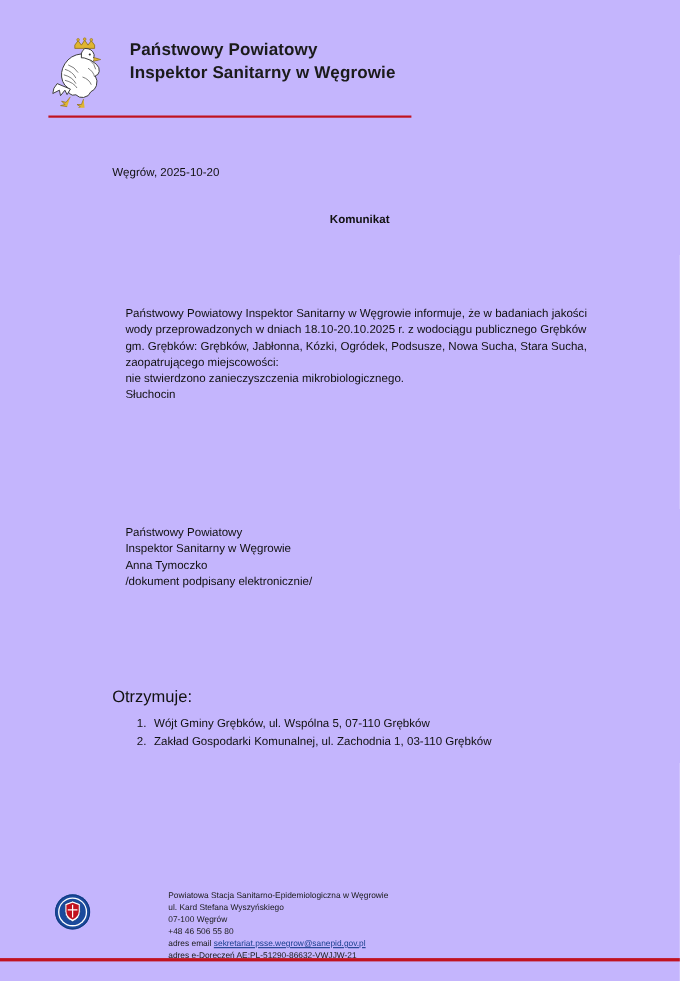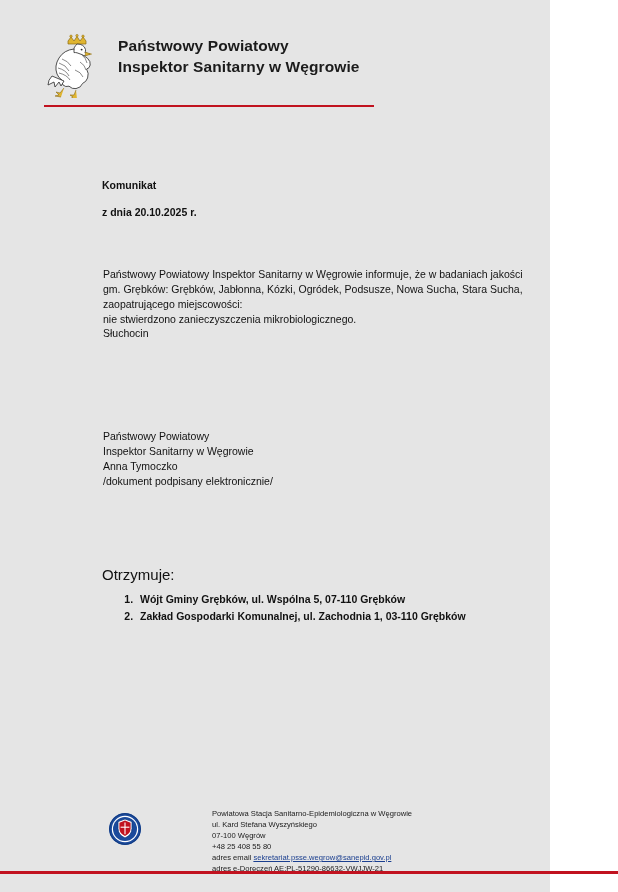--- a/index.html
+++ b/index.html
@@ -10,23 +10,23 @@
   body {
     width: 618px;
     height: 892px;
     position: relative;
     font-family: "Liberation Sans", sans-serif;
     color: #1a1a1a;
     overflow: hidden;
   }
   .page {
     position: relative;
-    width: 550px;
+    width: 618px;
     height: 892px;
-    background: #e5e5e5;
+    background: #c4b5fd;
     box-sizing: border-box;
   }
 
   
   .letterhead {
     position: absolute;
     left: 0;
     top: 0;
     width: 618px;
     padding: 30px 0 0 0;
@@ -71,44 +71,44 @@
     width: 450px;
     font-size: 10.5px;
     line-height: 1.42;
     color: #111;
   }
   .meta-line { white-space: nowrap; }
   .gap-12 { height: 12px; }
   .gap-28 { height: 28px; }
   .gap-46 { height: 46px; }
   .gap-58 { height: 58px; }
-  .bold { font-weight: bold; }
-  .para { margin: 1px; }
+  .bold { font-weight: bold; text-align: center; }
+  .para { margin: 12px; }
   .para div { margin: 0; }
 
   .recipients-title { font-size: 15px; }
   ol.recipients {
     margin: 6px 0 0 0;
     padding-left: 34px;
     font-size: 10.5px;
     line-height: 1.55;
   }
-  ol.recipients li { padding-left: 4px; font-weight: bold; }
+  ol.recipients li { padding-left: 4px; }
 
   
   .footer {
     position: absolute;
     left: 0;
     bottom: 18px;
     width: 618px;
   }
   .footer-inner {
     display: flex;
     align-items: flex-start;
-    padding-left: 108px;
+    padding-left: 49px;
   }
   .footer-logo {
     width: 34px;
     height: 34px;
     flex: 0 0 auto;
     margin-top: 4px;
   }
   .footer-text {
     margin-left: 70px;
     font-size: 7.6px;
@@ -173,31 +173,32 @@
       <div class="lh-text">
         <div class="lh-line1">Państwowy Powiatowy</div>
         <div class="lh-line2">Inspektor Sanitarny w Węgrowie</div>
       </div>
     </div>
     <div class="red-rule"></div>
   </div>
 
   <div class="doc-body">
 
+    <div class="meta-line">Węgrów, 2025-10-20</div>
 
     <div class="gap-28"></div>
 
     <div class="bold">Komunikat</div>
     <div class="gap-12"></div>
-    <div class="bold">z dnia 20.10.2025 r.</div>
 
     <div class="gap-46"></div>
 
     <div class="para">
       <div>Państwowy Powiatowy Inspektor Sanitarny w Węgrowie informuje, że w badaniach jakości</div>
+      <div>wody przeprowadzonych w dniach 18.10-20.10.2025 r.  z wodociągu publicznego Grębków</div>
       <div>gm. Grębków: Grębków, Jabłonna, Kózki, Ogródek, Podsusze, Nowa Sucha, Stara Sucha,</div>
       <div>zaopatrującego miejscowości:</div>
       <div>nie stwierdzono  zanieczyszczenia mikrobiologicznego.</div>
       <div>Słuchocin</div>
     </div>
 
     <div class="gap-28"></div>
 
 
     <div class="gap-58"></div>
@@ -229,21 +230,21 @@
           <path d="M17 8.6 l5.6 2.1 v5.8 q0 5 -5.6 7.5 q-5.6 -2.5 -5.6 -7.5 v-5.8 Z" fill="#c1121f"></path>
           <path d="M17 10.4 l0 11.8" stroke="#ffffff" stroke-width="1.1"></path>
           <path d="M12.6 15.2 l8.8 0" stroke="#ffffff" stroke-width="1.1"></path>
           <circle cx="17" cy="17" r="15.4" fill="none" stroke="#123b80" stroke-width="1"></circle>
         </svg>
       </span>
       <div class="footer-text">
         <div>Powiatowa Stacja Sanitarno-Epidemiologiczna w Węgrowie</div>
         <div>ul. Kard Stefana Wyszyńskiego</div>
         <div>07-100 Węgrów</div>
-        <div>+48 25 408 55 80</div>
+        <div>+48 46 506 55 80</div>
         <div>
           <span>adres email </span><a class="footer-link" href="#">sekretariat.psse.wegrow@sanepid.gov.pl</a>
         </div>
         <div>adres e-Doręczeń AE:PL-51290-86632-VWJJW-21</div>
       </div>
     </div>
     <div class="footer-rule"></div>
   </div>
 
 </div>

